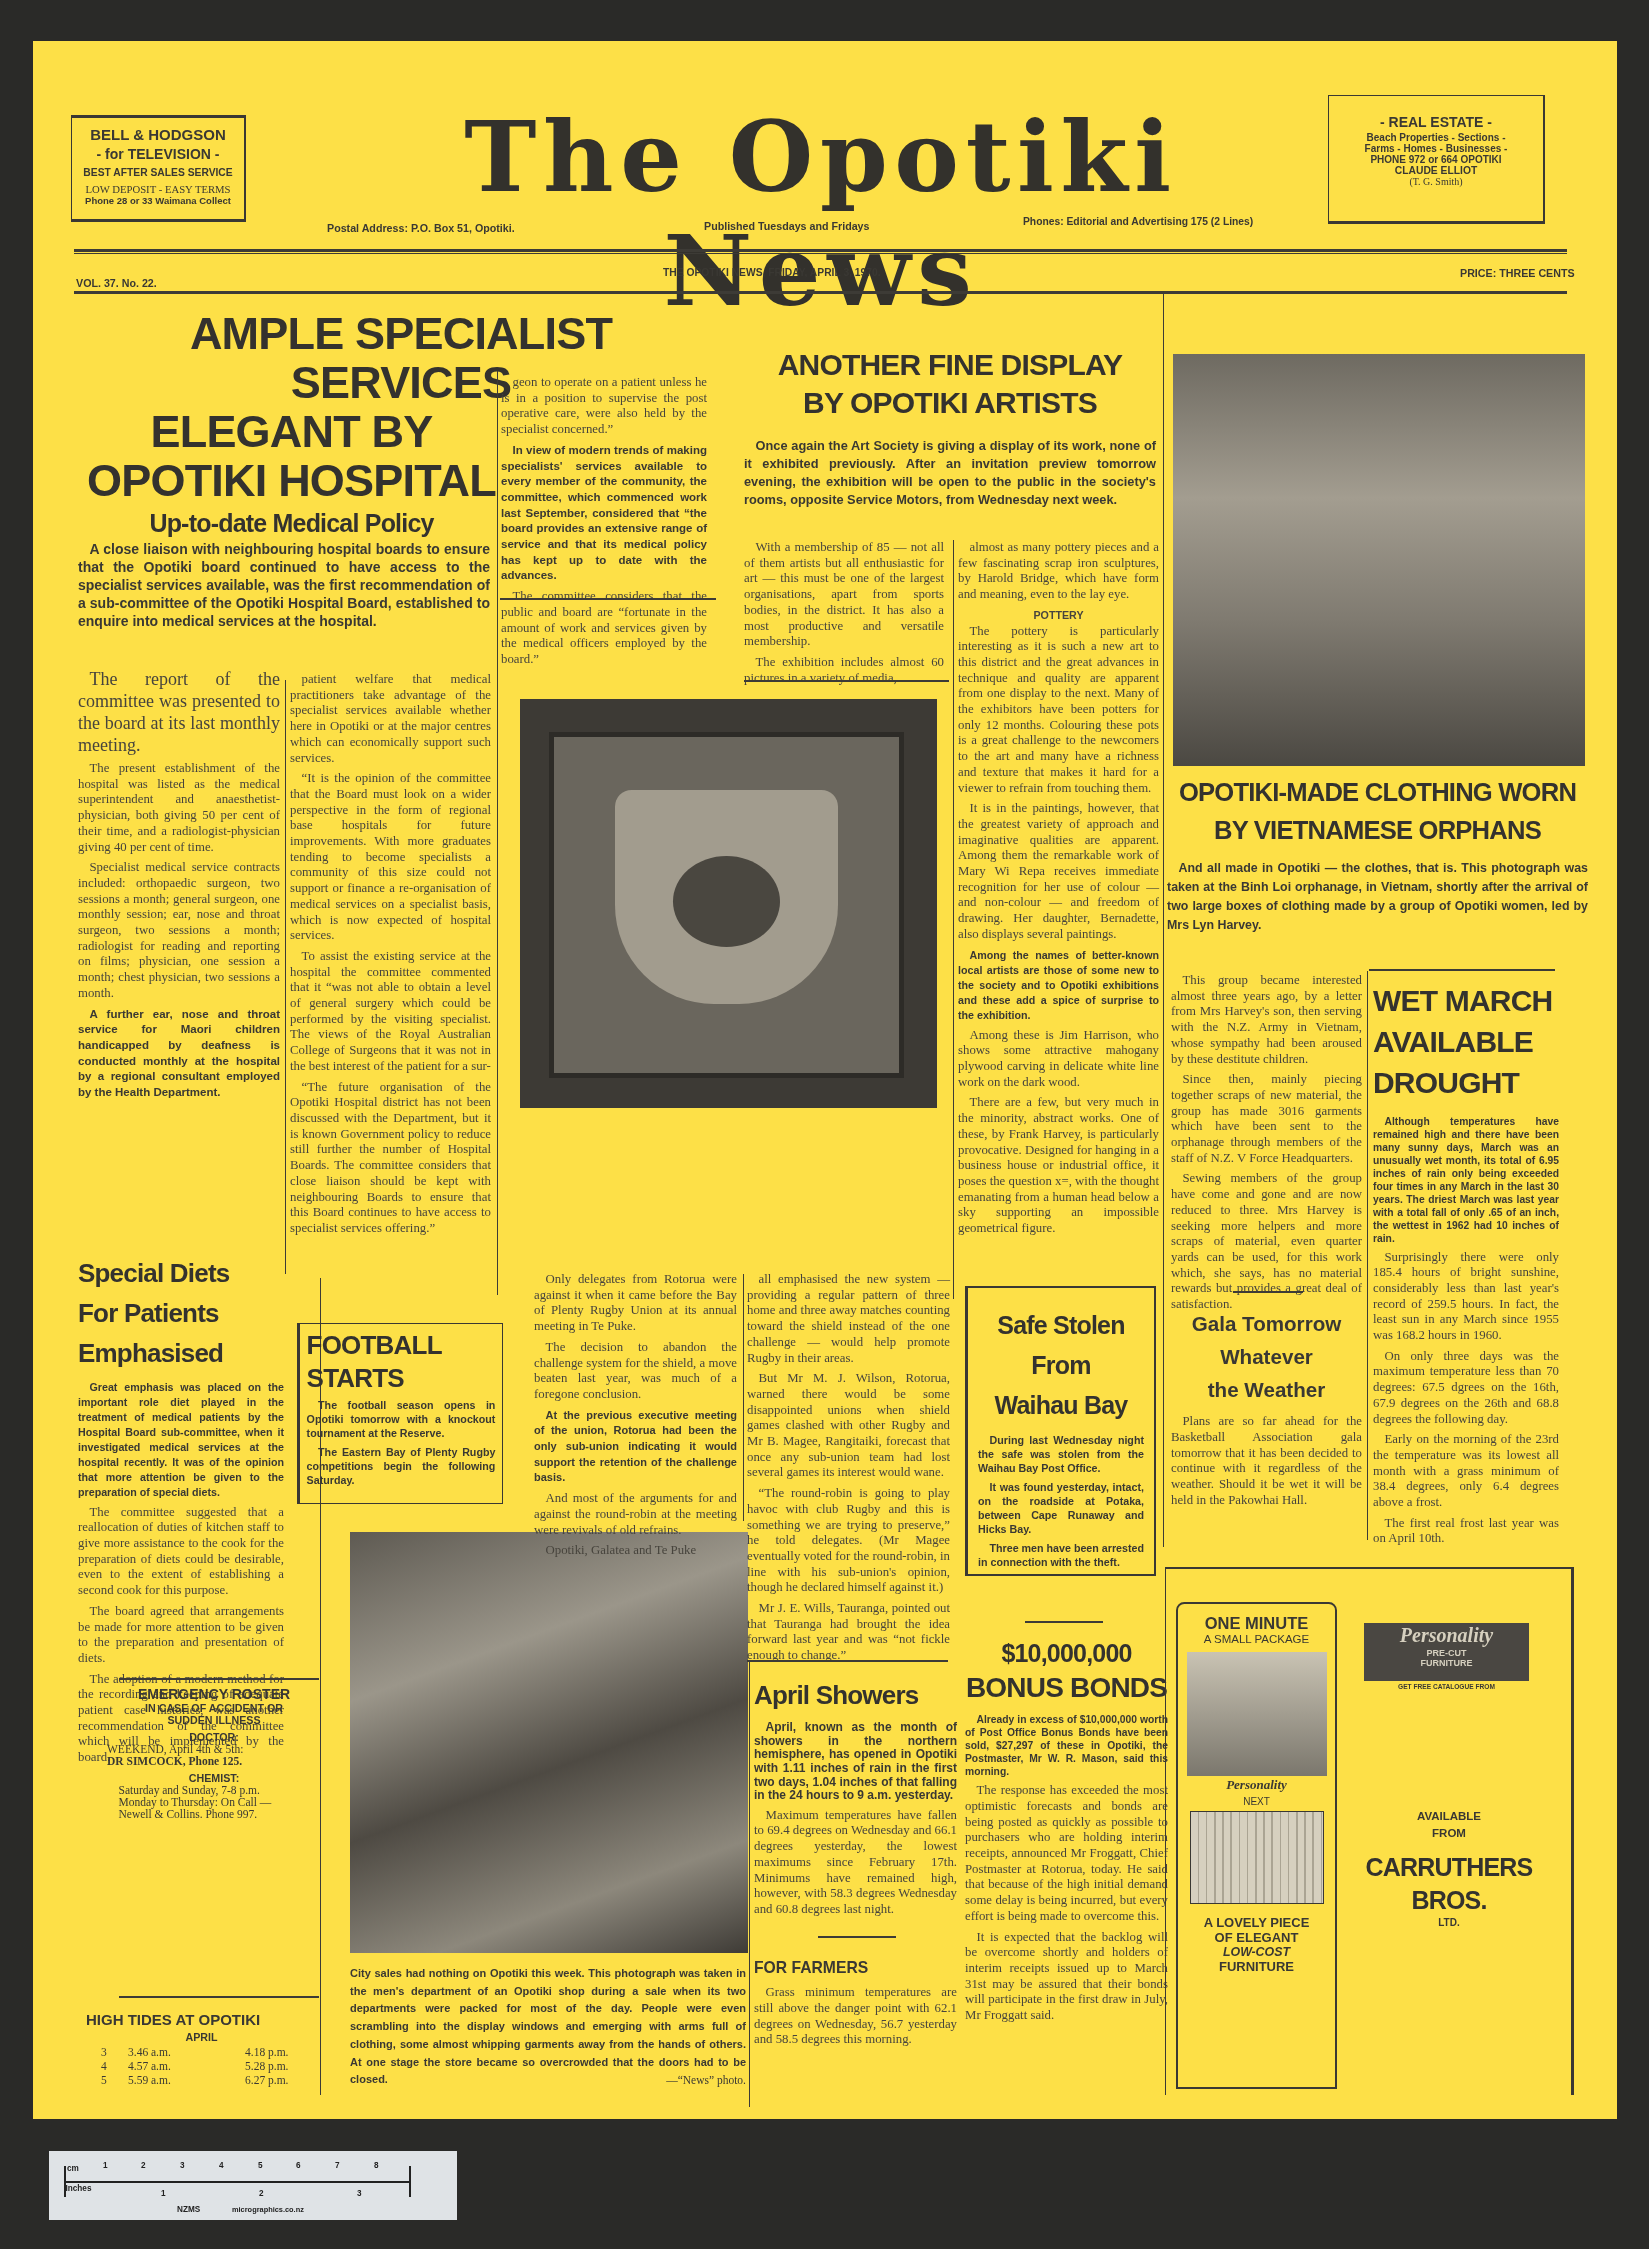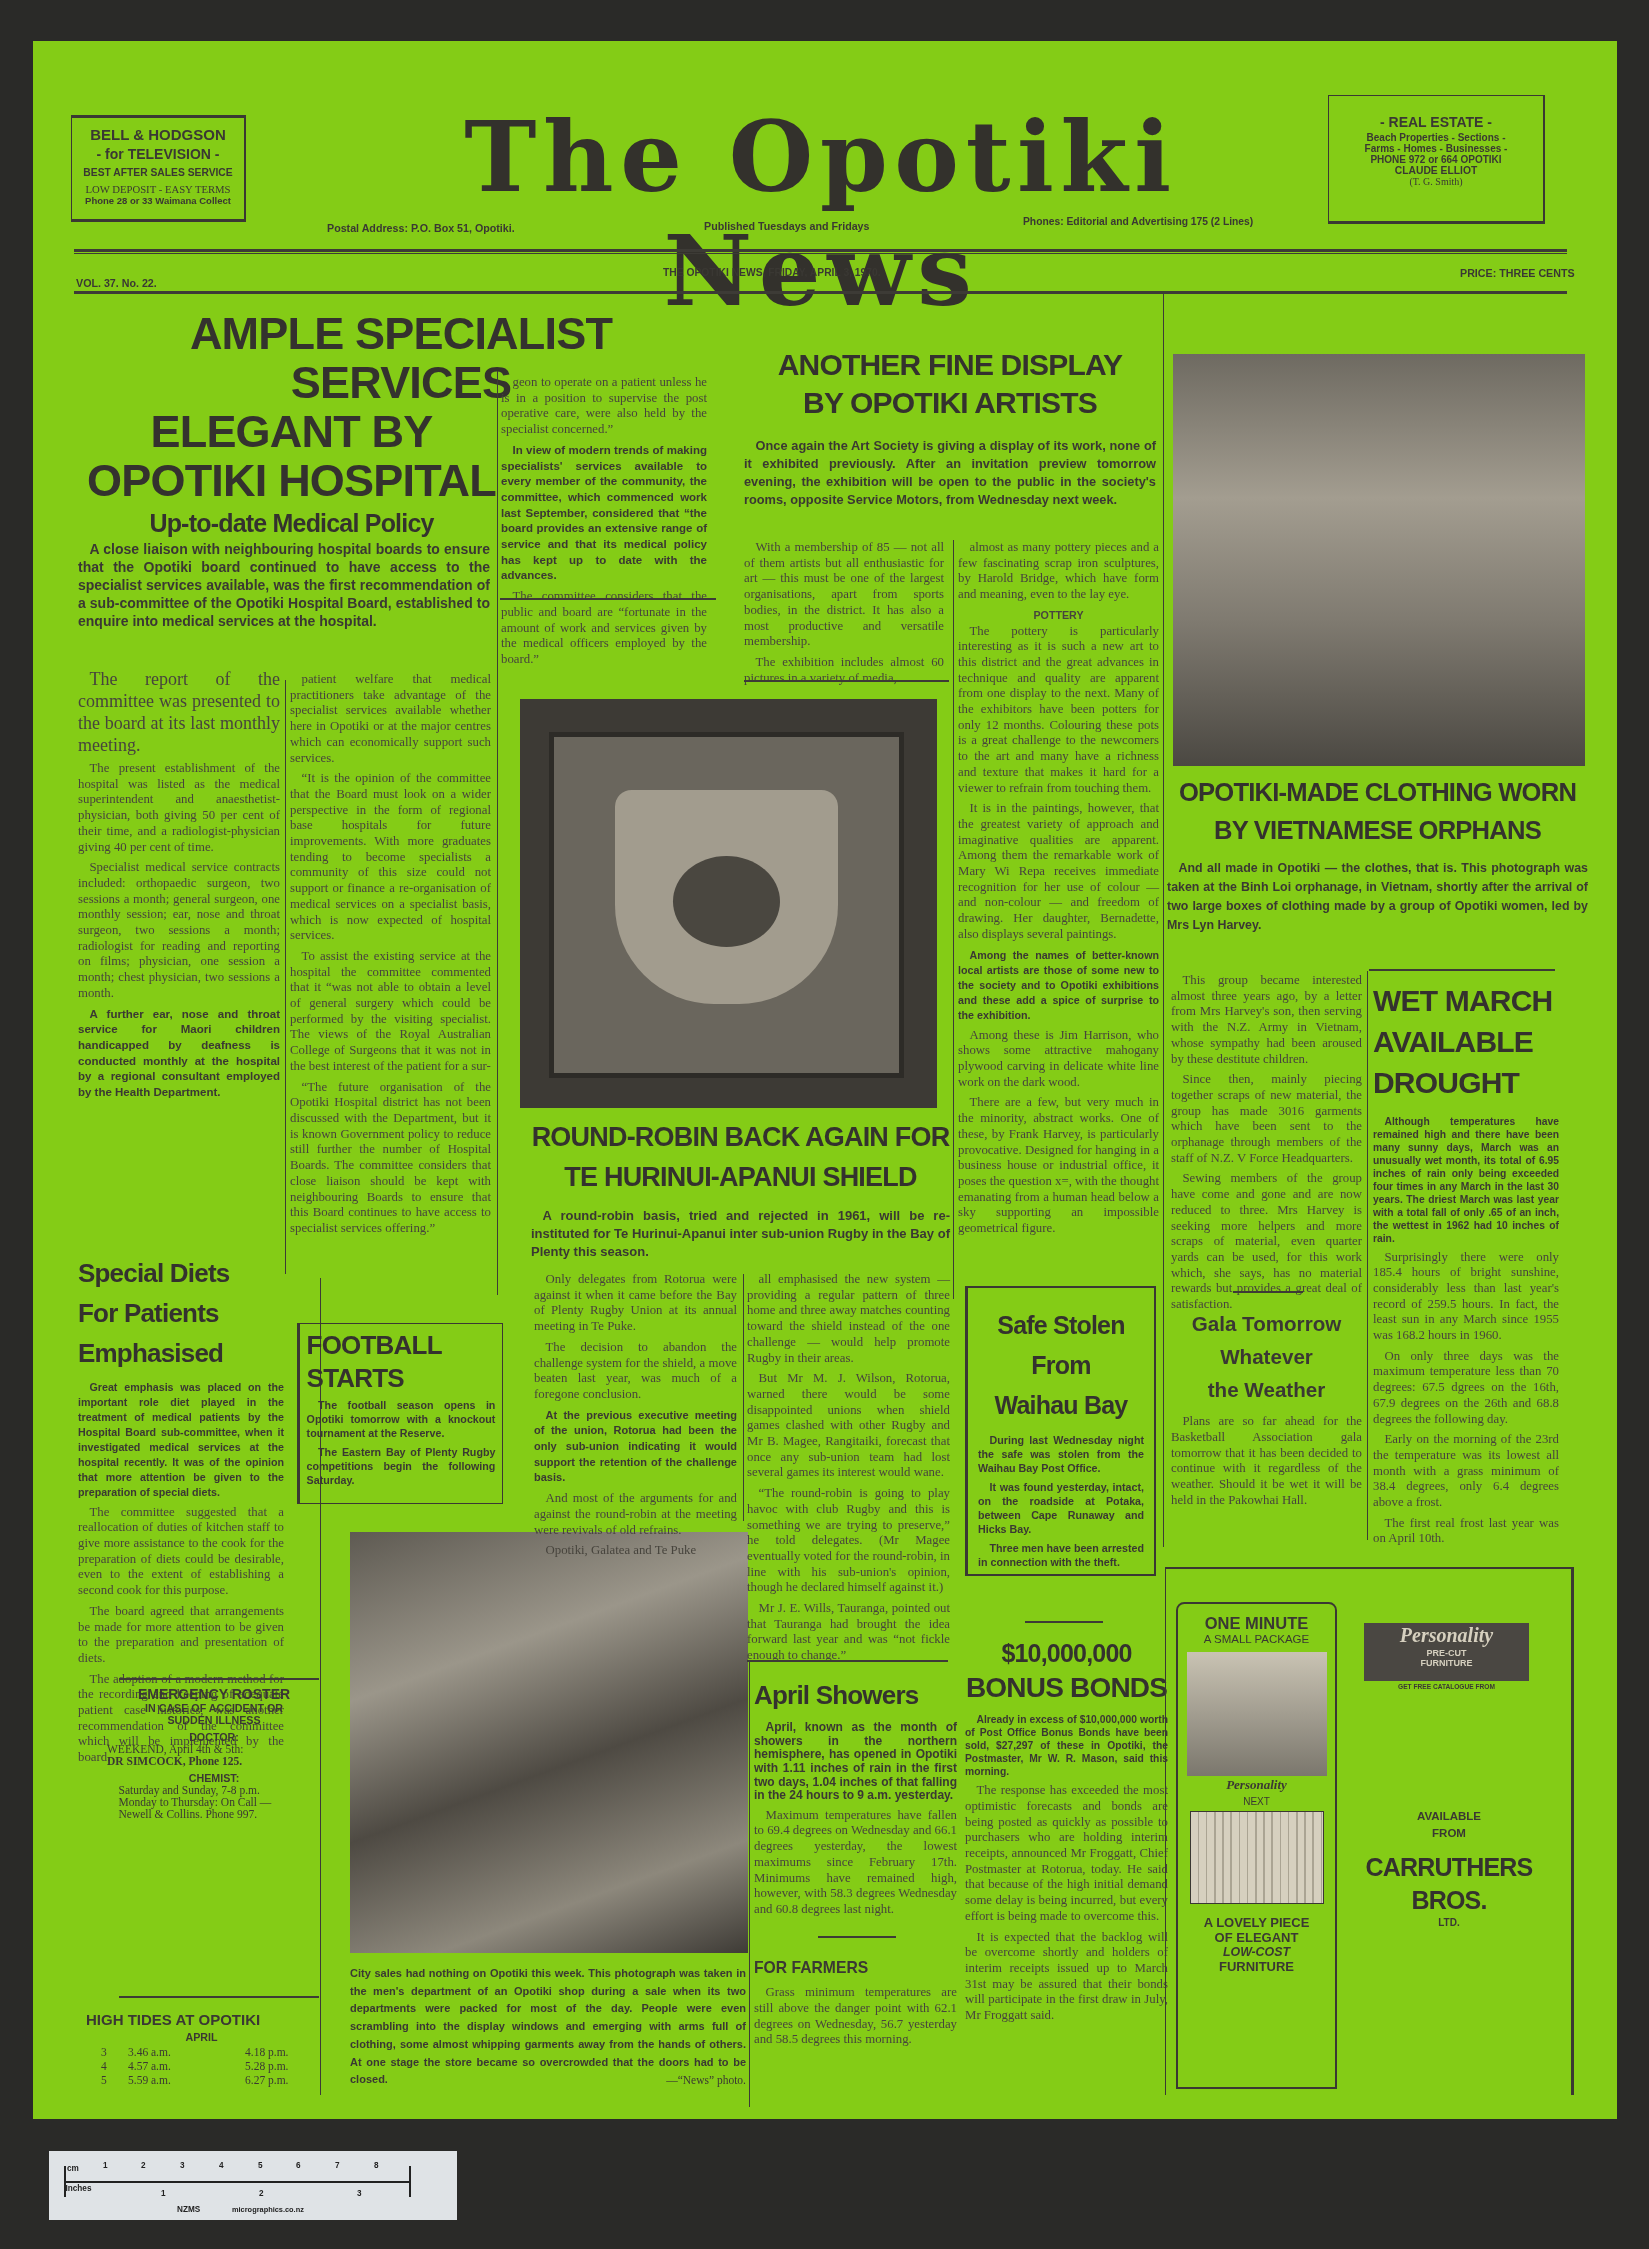--- a/index.html
+++ b/index.html
@@ -1,17 +1,17 @@
 <!DOCTYPE html>
 <html style="font-size:13px"><head>
 <meta charset="utf-8">
 <style>
   html, body { margin:0; padding:0; }
   body { width:1650px; height:2250px; background:#2a2a28; position:relative; overflow:hidden; font-family:"Liberation Serif", serif; color:#3a3833; }
-  .page { position:absolute; left:33px; top:41px; width:1584px; height:2078px; background:#84cc16; }
+  .page { position:absolute; left:33px; top:41px; width:1584px; height:2078px; background:#fde047; }
   .abs { position:absolute; }
   .serif { font-family:"Liberation Serif", serif; }
   .sans { font-family:"Liberation Sans", sans-serif; }
   .hd { font-family:"Liberation Sans", sans-serif; font-weight:bold; color:#34322e; text-align:center; letter-spacing:-0.8px; }
   .body { font-family:"Liberation Serif", serif; font-size:12.8px; line-height:15.7px; text-align:justify; color:#47443d; }
   .body p { margin:0 0 5px 0; text-indent:11.5px; }
   .boldp { font-family:"Liberation Sans", sans-serif; font-weight:bold; font-size:11.5px; line-height:15.7px; text-align:justify; color:#3a3833; }
   .boldp p { margin:0 0 5px 0; text-indent:11.5px; }
   .rule { position:absolute; background:#3d3b36; }
   .box { position:absolute; border:2.5px solid #3a3833; box-sizing:border-box; }
@@ -180,27 +180,20 @@
     <p>Among these is Jim Harrison, who shows some attractive mahogany plywood carving in delicate white line work on the dark wood.</p>
     <p>There are a few, but very much in the minority, abstract works. One of these, by Frank Harvey, is particularly provocative. Designed for hanging in a business house or industrial office, it poses the question x=, with the thought emanating from a human head below a sky supporting an impossible geometrical figure.</p>
   </div>
 
   <div class="photo" style="left:487px;top:658px;width:417px;height:409px;background:#3d3a35;">
     <div class="abs" style="left:29px;top:33px;width:355px;height:346px;background:#6a665d;border:5px solid #2d2b27;box-sizing:border-box;"></div>
     <div class="abs" style="left:95px;top:91px;width:223px;height:214px;background:#a29c8e;border-radius:16.5px 16.5px 99px 99px;"></div>
     <div class="abs" style="left:153px;top:157px;width:107px;height:91px;background:#4a4740;border-radius:50%;"></div>
   </div>
 
-  <div class="abs" style="left:498px;top:1076px;width:419px;">
-    <div class="hd" style="font-size:27px;line-height:40px;">ROUND-ROBIN BACK AGAIN FOR</div>
-    <div class="hd" style="font-size:27px;line-height:40px;">TE HURINUI-APANUI SHIELD</div>
-    <div class="boldp" style="font-size:13px;line-height:18px;margin-top:10px;">
-        <p>A round-robin basis, tried and rejected in 1961, will be re-instituted for Te Hurinui-Apanui inter sub-union Rugby in the Bay of Plenty this season.</p>
-      </div>
-  </div>
   <div class="abs body" style="left:501px;top:1231px;width:203px;">
     <p>Only delegates from Rotorua were against it when it came before the Bay of Plenty Rugby Union at its annual meeting in Te Puke.</p>
     <p>The decision to abandon the challenge system for the shield, a move beaten last year, was much of a foregone conclusion.</p>
     <div class="boldp" style="font-size:11px;line-height:15.7px;">
         <p>At the previous executive meeting of the union, Rotorua had been the only sub-union indicating it would support the retention of the challenge basis.</p>
       </div>
     <p>And most of the arguments for and against the round-robin at the meeting were revivals of old refrains.</p>
     <p>Opotiki, Galatea and Te Puke</p>
   </div>
   <div class="rule" style="left:710px;top:1233px;width:0.8px;height:247px;"></div>

